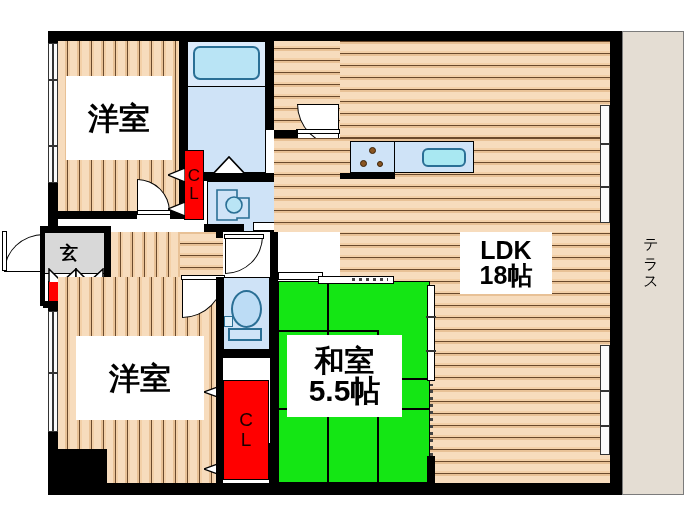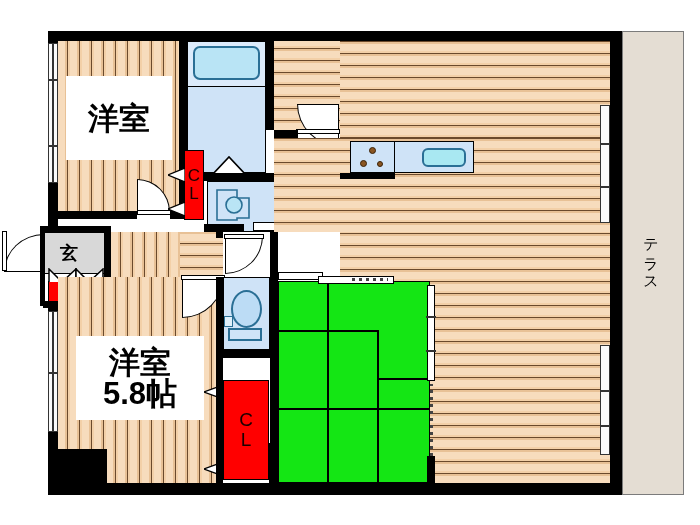--- a/index.html
+++ b/index.html
@@ -141,20 +141,24 @@
 
   <div class="abs wood-v" style="left:274px;top:41px;width:66px;height:89px;"></div>
 
   <div class="abs swing q-bl" style="left:297px;top:104px;width:42px;height:42px;transform:rotate(0deg);"></div>
   <div class="abs leaf" style="left:296px;top:129px;width:44px;height:5px;"></div>
   <div class="abs wall" style="left:274px;top:130px;width:24px;height:8px;"></div>
 
   <div class="abs wood-v" style="left:340px;top:41px;width:270px;height:442px;"></div>
   <div class="abs wood-v" style="left:274px;top:138px;width:336px;height:94px;"></div>
 
+  <div class="abs lbl" style="left:460px;top:232px;width:92px;height:62px;">
+    <div class="l1" style="font-size:25px;">LDK</div>
+    <div class="l2" style="font-size:25px;">18帖</div>
+  </div>
 
   <div class="abs water" style="left:350px;top:141px;width:124px;height:32px;"></div>
   <div class="abs water" style="left:350px;top:141px;width:45px;height:32px;"></div>
   <div class="abs burner" style="left:369px;top:147px;width:7px;height:7px;"></div>
   <div class="abs burner" style="left:360px;top:160px;width:7px;height:7px;"></div>
   <div class="abs burner" style="left:377px;top:161px;width:6px;height:6px;"></div>
   <div class="abs sink" style="left:422px;top:148px;width:44px;height:19px;"></div>
   <div class="abs wall" style="left:340px;top:173px;width:55px;height:6px;"></div>
 
   <div class="abs sashwin" style="left:600px;top:105px;width:10px;height:118px;"></div>
@@ -181,21 +185,20 @@
   <div class="abs wall" style="left:40px;top:226px;width:5px;height:80px;"></div>
   <div class="abs wall" style="left:43px;top:301px;width:68px;height:7px;"></div>
   <div class="abs wall" style="left:104px;top:232px;width:7px;height:50px;"></div>
 
   <div class="abs wood" style="left:111px;top:232px;width:112px;height:45px;"></div>
   <div class="abs wood-v" style="left:180px;top:232px;width:43px;height:45px;"></div>
 
   <div class="abs wood" style="left:58px;top:277px;width:165px;height:206px;"></div>
   <div class="abs lbl" style="left:76px;top:336px;width:128px;height:84px;">
     <div class="l1" style="font-size:31px;">洋室</div>
-    <div class="l2" style="font-size:31px;">5.8帖</div>
   </div>
 
   <div class="abs sashwin" style="left:48px;top:311px;width:10px;height:121px;"></div>
   <div class="abs sashbar" style="left:48px;top:372px;width:10px;height:2px;"></div>
   <div class="abs sashbar" style="left:52px;top:311px;width:1.5px;height:121px;"></div>
 
   <div class="abs swing q-br" style="left:182px;top:276px;width:42px;height:42px;"></div>
   <div class="abs leaf" style="left:181px;top:275px;width:44px;height:5px;"></div>
 
   <div class="abs water" style="left:223px;top:277px;width:47px;height:73px;"></div>
@@ -235,20 +238,24 @@
 
   <div class="abs tatami-line" style="left:278px;top:330px;width:50px;height:2px;"></div>
   <div class="abs tatami-line" style="left:278px;top:408px;width:50px;height:2px;"></div>
   <div class="abs tatami-line" style="left:327px;top:281px;width:2px;height:202px;"></div>
   <div class="abs tatami-line" style="left:327px;top:330px;width:52px;height:2px;"></div>
   <div class="abs tatami-line" style="left:377px;top:330px;width:2px;height:78px;"></div>
   <div class="abs tatami-line" style="left:327px;top:408px;width:103px;height:2px;"></div>
   <div class="abs tatami-line" style="left:377px;top:408px;width:2px;height:75px;"></div>
   <div class="abs tatami-line" style="left:378px;top:378px;width:52px;height:2px;"></div>
 
+  <div class="abs lbl" style="left:287px;top:335px;width:115px;height:82px;">
+    <div class="l1" style="font-size:30px;">和室</div>
+    <div class="l2" style="font-size:30px;">5.5帖</div>
+  </div>
 
   <div class="abs slider" style="left:278px;top:272px;width:45px;height:8px;"></div>
   <div class="abs slider" style="left:318px;top:276px;width:76px;height:8px;"></div>
   <div class="abs" style="left:352px;top:278px;width:36px;height:3px;
               background:repeating-linear-gradient(90deg,#444 0 3px,transparent 3px 7px);"></div>
 
   <div class="abs slider" style="left:427px;top:285px;width:8px;height:96px;"></div>
   <div class="abs" style="left:430px;top:384px;width:3px;height:72px;
               background:repeating-linear-gradient(0deg,#444 0 3px,transparent 3px 7px);"></div>
   <div class="abs sashbar" style="left:426px;top:316px;width:10px;height:2px;"></div>

